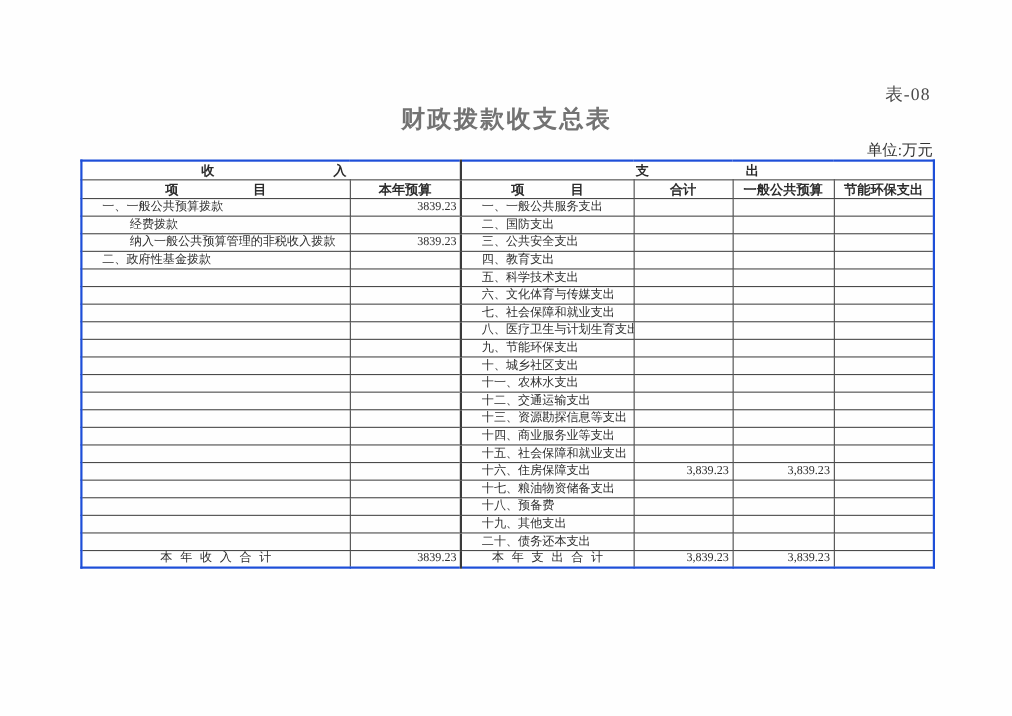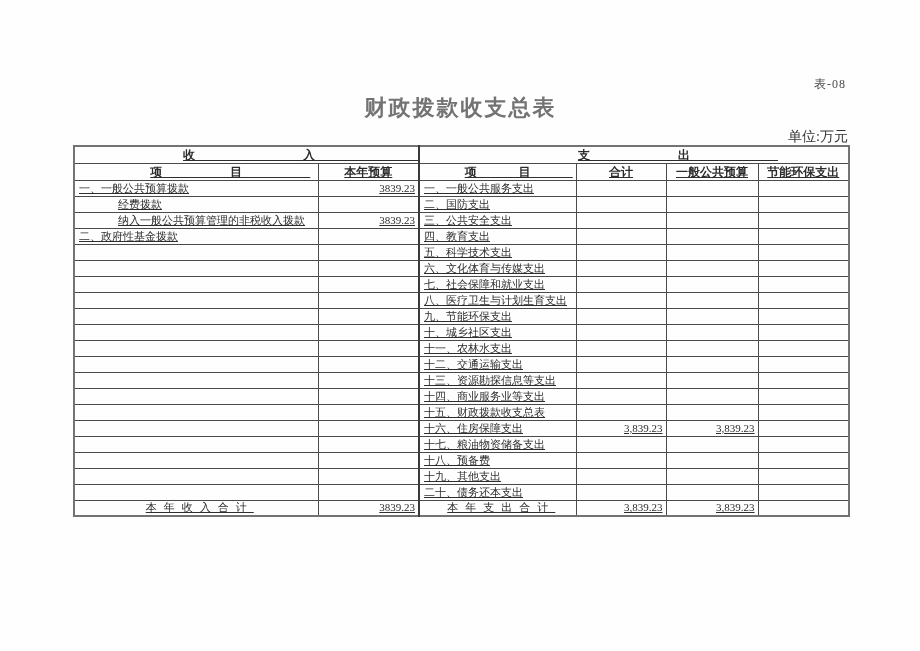--- a/index.html
+++ b/index.html
@@ -9,21 +9,21 @@
     font-family: "Liberation Serif", "DejaVu Serif", serif;
     color: #2e2e2e;
     position: relative;
     overflow: hidden;
   }
   .page { position: absolute; inset: 0; background: #fefefe; }
 
   .sheet-label {
     position: absolute;
     top: 76px; right: 74px;
-    font-size: 12px;
+    font-size: 16px;
     color: #4a4a4a;
     letter-spacing: 1px;
   }
   .title {
     position: absolute;
     top: 93px; left: 73px; width: 775px;
     text-align: center;
     font-size: 22px;
     font-weight: bold;
     color: #737373;
@@ -35,22 +35,21 @@
     font-size: 14px;
     color: #333;
   }
 
   table.budget-table {
     position: absolute;
     top: 145px; left: 73px;
     width: 775px;
     border-collapse: collapse;
     table-layout: fixed;
-    border: 2px solid #737373;
-    text-decoration: underline;
+    border: 2px solid #1d4ed8;
   }
   .budget-table th, .budget-table td {
     border: 1px solid #4a4a4a;
     font-size: 11px;
     line-height: 1;
     overflow: hidden;
     white-space: nowrap;
     vertical-align: middle;
   }
   .budget-table thead th {
@@ -64,21 +63,21 @@
 
   
   .bl-thick { border-left: 2px solid #3a3a3a !important; }
 
   
   .sp-income  { letter-spacing: 108px; text-indent: 108px; }
   .sp-expense { letter-spacing: 88px;  text-indent: 88px; }
   .sp-item-l  { letter-spacing: 68px;  text-indent: 68px; }
   .sp-item-r  { letter-spacing: 42px;  text-indent: 42px; }
 
-  .c-label { text-align: left; padding-left: 4px; }
+  .c-label { text-align: left; padding-left: 18px; }
   .c-label.indent { padding-left: 43px; }
   .c-num { text-align: right; padding-right: 3px; }
 
   .total-label {
     text-align: center;
     letter-spacing: 7px;
     text-indent: 7px;
     padding-left: 0;
   }
 </style>
@@ -225,21 +224,21 @@
     <td class="c-label"></td>
     <td class="c-num"></td>
     <td class="c-label bl-thick">十四、商业服务业等支出</td>
     <td class="c-num"></td>
     <td class="c-num"></td>
     <td class="c-num"></td>
   </tr>
         <tr>
     <td class="c-label"></td>
     <td class="c-num"></td>
-    <td class="c-label bl-thick">十五、财政拨款收支总表</td>
+    <td class="c-label bl-thick">十五、社会保障和就业支出</td>
     <td class="c-num"></td>
     <td class="c-num"></td>
     <td class="c-num"></td>
   </tr>
         <tr>
     <td class="c-label"></td>
     <td class="c-num"></td>
     <td class="c-label bl-thick">十六、住房保障支出</td>
     <td class="c-num">3,839.23</td>
     <td class="c-num">3,839.23</td>

